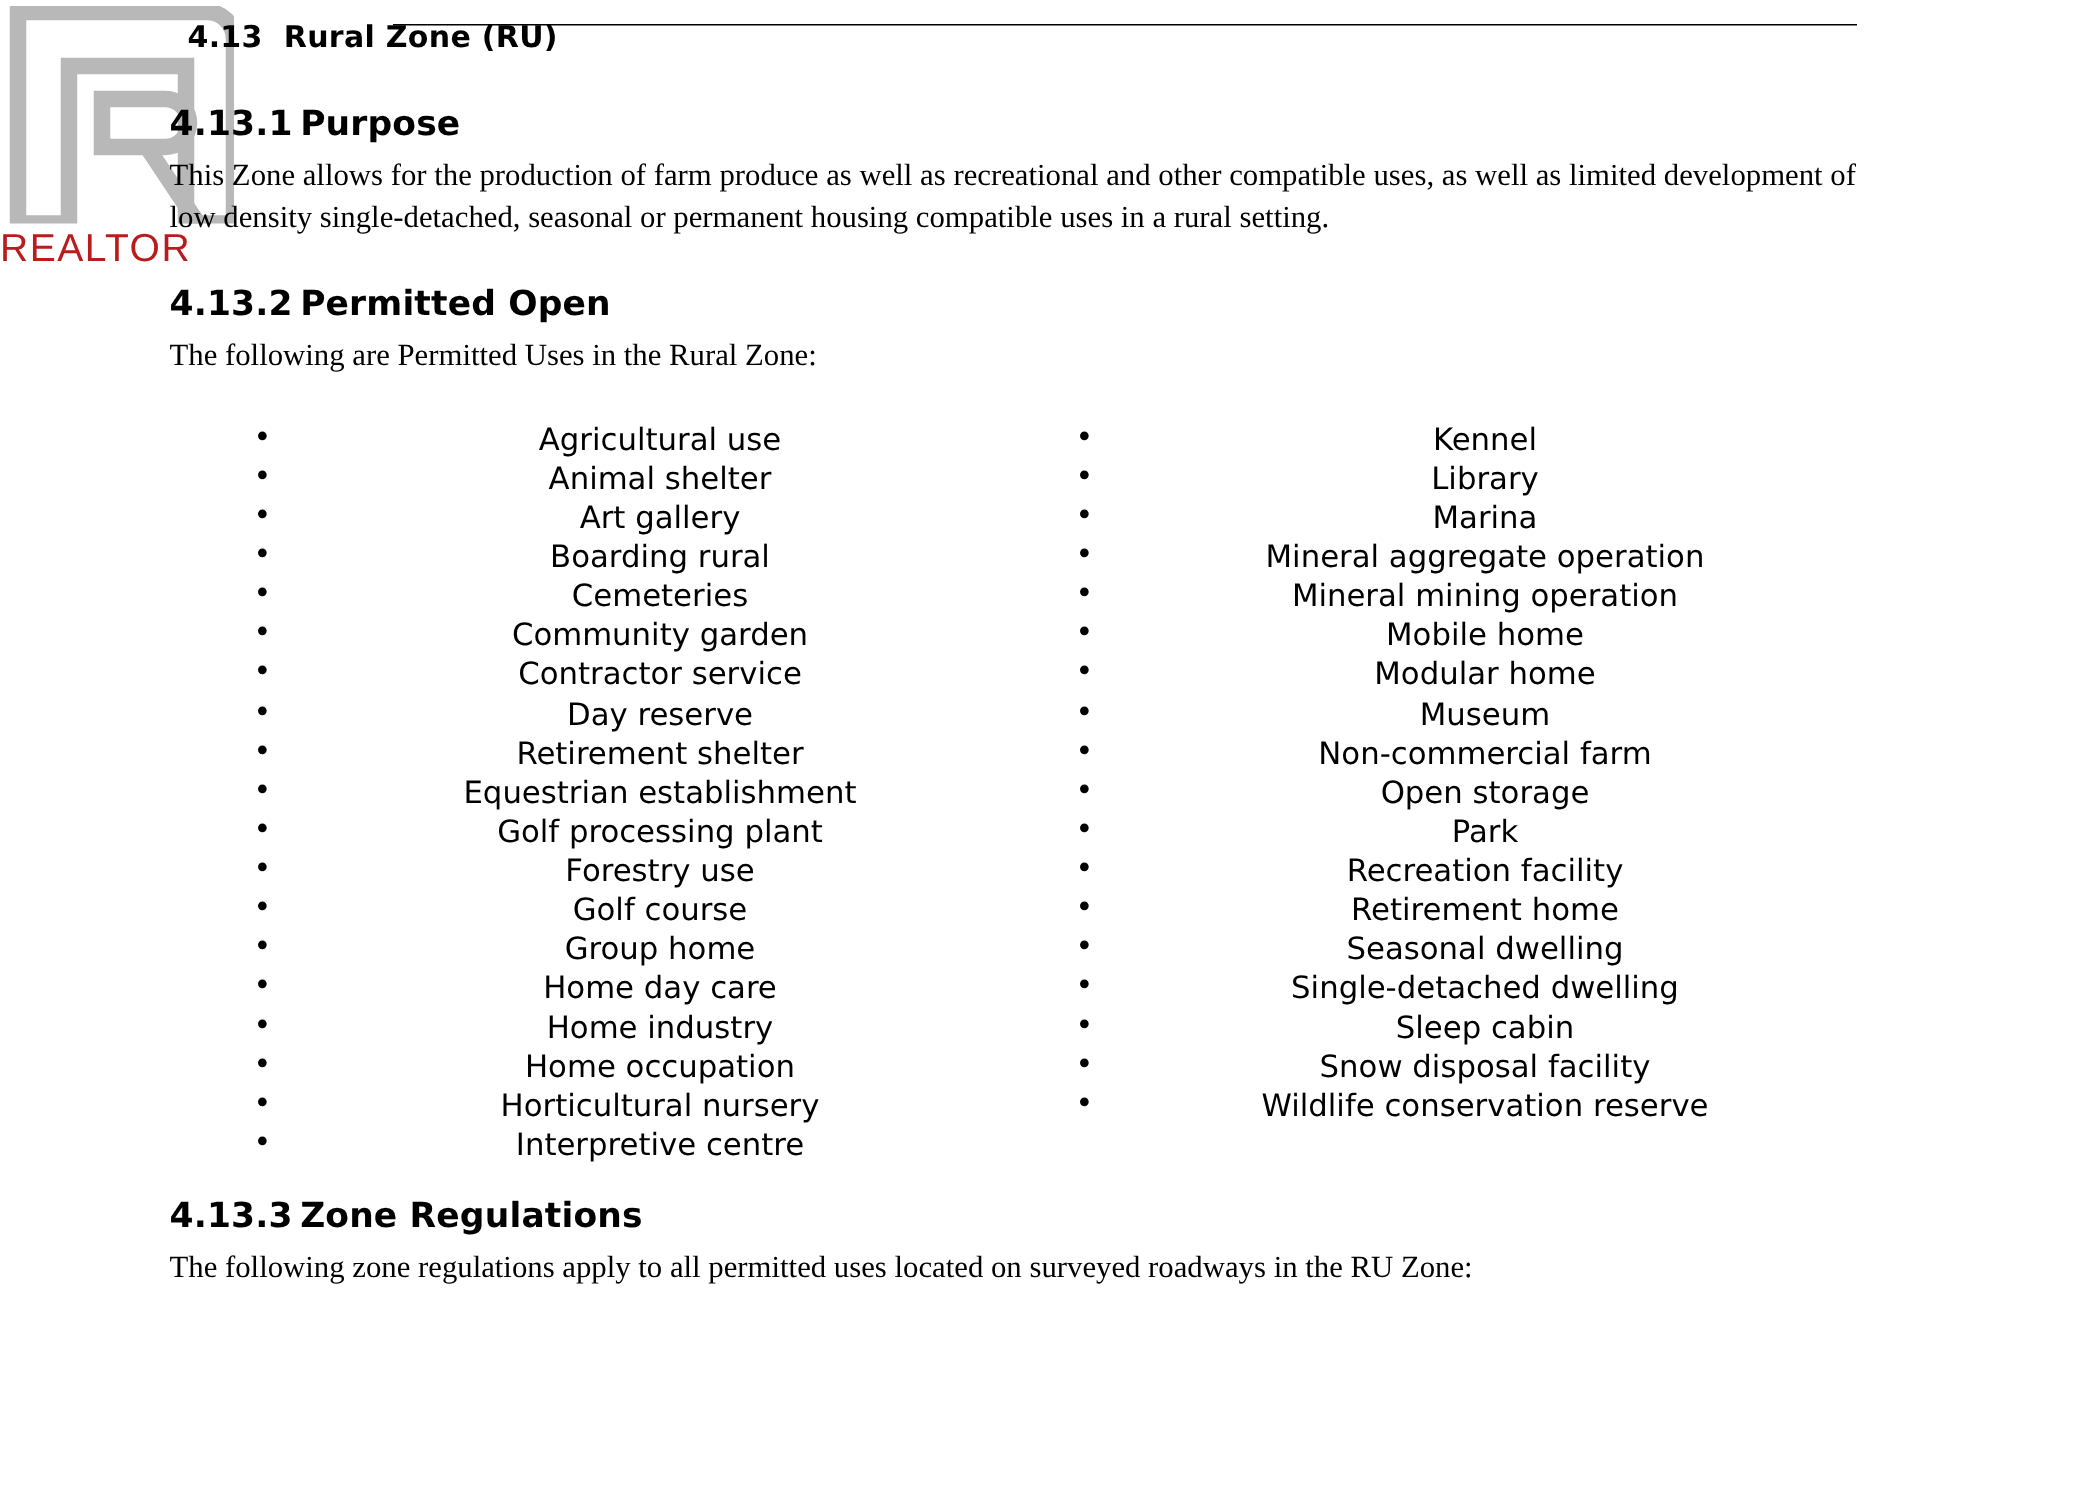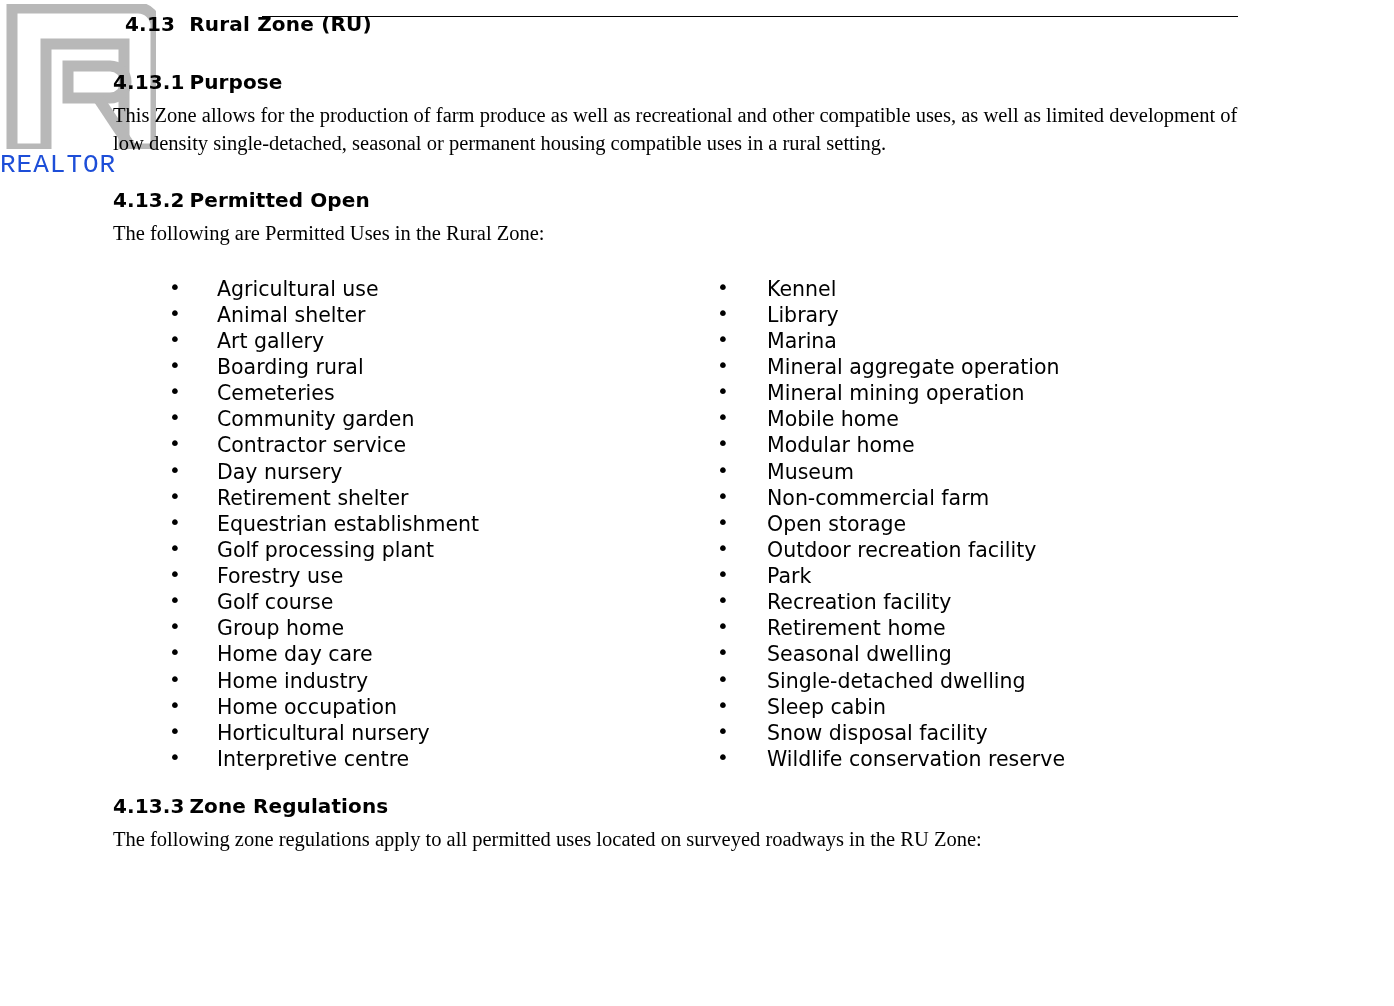--- a/index.html
+++ b/index.html
@@ -30,24 +30,24 @@
     position: absolute;
     left: 6px;
     top: 4px;
     width: 150px;
     height: 145px;
   }
   .wm-text {
     position: absolute;
     left: 0px;
     top: 150px;
-    font-family: Liberation Mono, monospace;
+    font-family: Liberation Sans, sans-serif;
     font-size: 26px;
     letter-spacing: 1px;
-    color: #1d4ed8;
+    color: #b91c1c;
     font-weight: 400;
   }
 
   
   .header-swoosh {
     position: absolute;
     left: 150px;
     top: -40px;
     width: 110px;
     height: 55px;
@@ -72,21 +72,21 @@
 
   h1.section-title {
     font-size: 20px;
     font-weight: bold;
     margin: 12px;
     letter-spacing: 0.2px;
   }
   h1.section-title .num { margin-right: 14px; }
 
   h2.sub-title {
-    font-size: 20px;
+    font-size: 23px;
     font-weight: bold;
     margin: 0;
     padding-top: 22px;
     letter-spacing: 0.1px;
   }
   h2.sub-title .num { margin-right: 5px; }
 
   p.body-text {
     font-size: 20.5px;
     line-height: 1.36;
@@ -101,20 +101,21 @@
   .uses-intro { padding-top: 10px; }
 
   
   .uses-columns {
     margin-top: 28px;
     display: flex;
     width: 1100px;
   }
   .uses-col {
     width: 550px;
+    text-align: center;
   }
   ul.bullets {
     list-style: none;
     margin: 0;
     padding: 0;
   }
   ul.bullets li {
     position: relative;
     font-size: 20.5px;
     line-height: 1.275;
@@ -176,21 +177,21 @@
   <div class="uses-columns">
     <div class="uses-col left">
       <ul class="bullets">
         <li>Agricultural use</li>
         <li>Animal shelter</li>
         <li>Art gallery</li>
         <li>Boarding rural</li>
         <li>Cemeteries</li>
         <li>Community garden</li>
         <li>Contractor service</li>
-        <li>Day nursery</li>
+        <li>Day reserve</li>
         <li>Retirement shelter</li>
         <li>Equestrian establishment</li>
         <li>Golf processing plant</li>
         <li>Forestry use</li>
         <li>Golf course</li>
         <li>Group home</li>
         <li>Home day care</li>
         <li>Home industry</li>
         <li>Home occupation</li>
         <li>Horticultural nursery</li>
@@ -202,21 +203,20 @@
         <li>Kennel</li>
         <li>Library</li>
         <li>Marina</li>
         <li>Mineral aggregate operation</li>
         <li>Mineral mining operation</li>
         <li>Mobile home</li>
         <li>Modular home</li>
         <li>Museum</li>
         <li>Non-commercial farm</li>
         <li>Open storage</li>
-        <li>Outdoor recreation facility</li>
         <li>Park</li>
         <li>Recreation facility</li>
         <li>Retirement home</li>
         <li>Seasonal dwelling</li>
         <li>Single-detached dwelling</li>
         <li>Sleep cabin</li>
         <li>Snow disposal facility</li>
         <li>Wildlife conservation reserve</li>
       </ul>
     </div>

